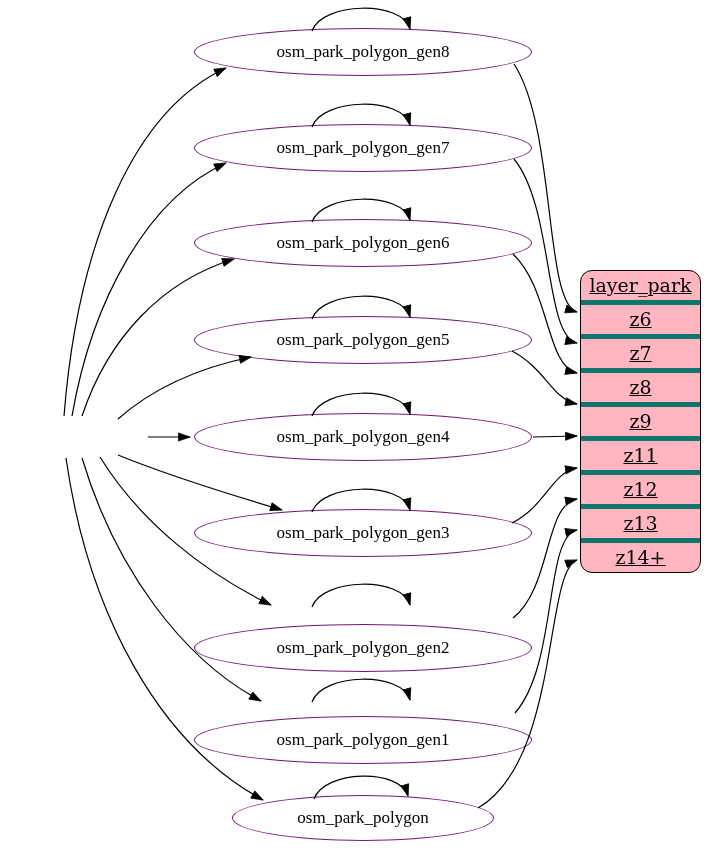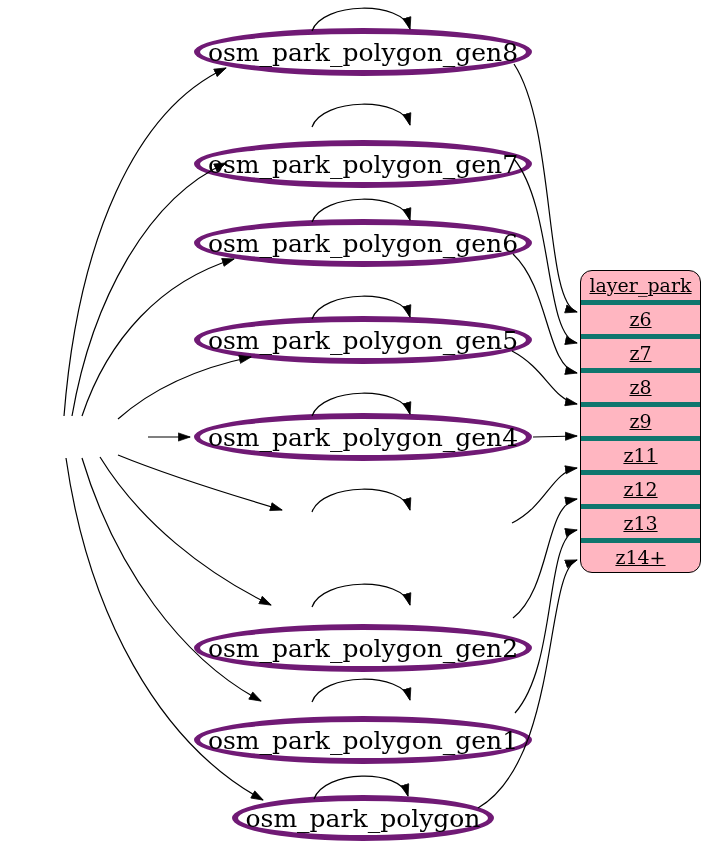--- a/index.html
+++ b/index.html
@@ -3,23 +3,23 @@
 <meta charset="utf-8">
 <style>
   html,body{margin:0;padding:0;background:#ffffff;}
   #canvas{
     position:relative;width:707px;height:851px;background:#ffffff;
     font-family:"DejaVu Serif","Liberation Serif",serif;color:#000;
     overflow:hidden;
   }
   svg.edges{position:absolute;left:0;top:0;z-index:3;pointer-events:none;}
   .node{
-    position:absolute;z-index:2;background:#fff;border:6px solid #701a75;
+    position:absolute;z-index:2;background:#fff;border:1px solid #701a75;
     border-radius:50%;display:flex;align-items:center;justify-content:center;
-    font-size:25px;white-space:nowrap;box-sizing:border-box;
+    font-size:17px;white-space:nowrap;box-sizing:border-box;font-family:Liberation Serif, serif;
   }
   .gen{left:194px;width:338px;height:48px;}
   .record{
     position:absolute;z-index:2;left:580px;top:270px;width:121px;height:303px;
     background:#ffb6c1;border:1px solid #000;border-radius:12px;
     display:flex;flex-direction:column;box-sizing:border-box;overflow:hidden;
     font-size:19px;text-align:center;text-decoration:underline;
   }
   .record .row{
     flex:1;display:flex;align-items:center;justify-content:center;
@@ -29,31 +29,34 @@
 </style>
 </head>
 <body>
 
 <div id="canvas">
 
 
   <div class="node gen" style="top:28px;">
     <span>osm_park_polygon_gen8</span>
     </div>
-  <div class="node gen" style="top:140px;">
+  <div class="node gen" style="top:124px;">
     <span>osm_park_polygon_gen7</span>
     </div>
   <div class="node gen" style="top:219px;">
     <span>osm_park_polygon_gen6</span>
     </div>
   <div class="node gen" style="top:316px;justify-content:center;">
     <span>osm_park_polygon_gen5</span>
     </div>
   <div class="node gen" style="top:413px;">
     <span>osm_park_polygon_gen4</span>
+    </div>
+  <div class="node gen" style="top:509px;">
+    <span>osm_park_polygon_gen3</span>
     </div>
   <div class="node gen" style="top:624px;">
     <span>osm_park_polygon_gen2</span>
     </div>
   <div class="node gen" style="top:716px;">
     <span>osm_park_polygon_gen1</span>
     </div>
   <div class="node" style="left:232px;top:795px;width:262px;height:46px;">
     <span>osm_park_polygon</span>
     </div>

